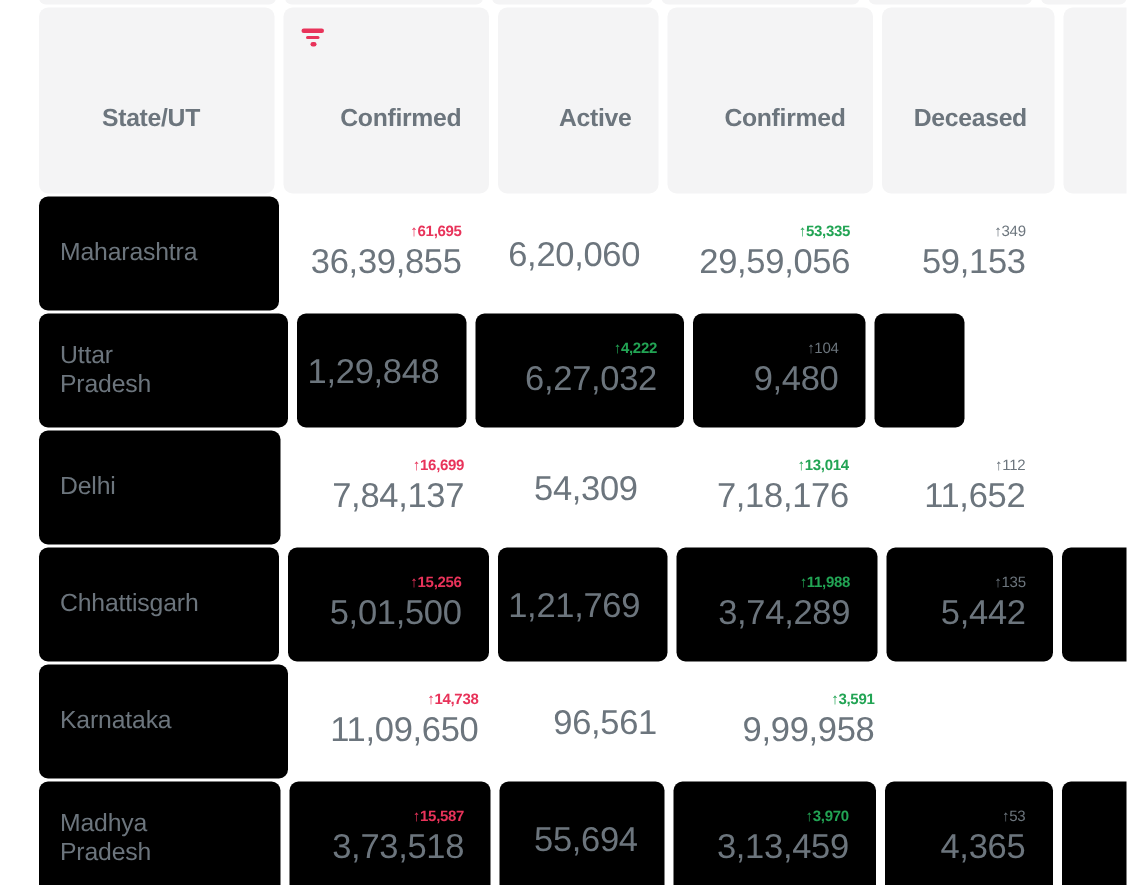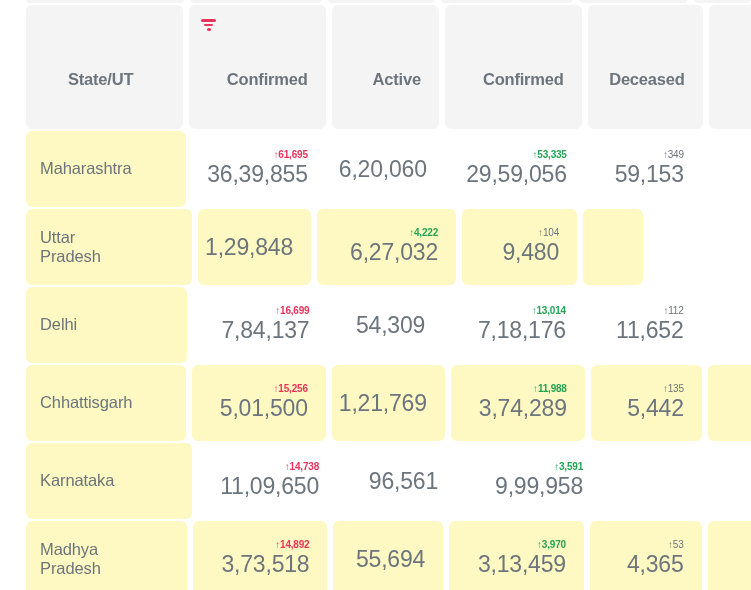--- a/index.html
+++ b/index.html
@@ -60,21 +60,21 @@
     box-sizing: border-box;
     display: flex;
     flex-direction: column;
     justify-content: center;
     border-radius: 6px;
     background: transparent;
     position: relative;
   }
   .row.shaded .cell,
   .cell.always-shaded {
-    background: #fef9c3;
+    background: #000000;
   }
 
   
   .col-state     { width: 166px; padding: 0 14px; align-items: flex-start; }
   .col-confirmed { width: 139px; padding: 0 18px 0 10px; align-items: flex-end; }
   .col-active    { width: 113px; padding: 0 18px 0 10px; align-items: flex-end; }
   .col-recovered { width: 139px; padding: 0 18px 0 10px; align-items: flex-end; justify-content: center; }
   .col-deceased  { width: 115px; padding: 0 18px 0 10px; align-items: flex-end; }
   .col-clipped   { width: 60px;  padding: 0 10px; align-items: flex-end; }
 
@@ -306,21 +306,21 @@
     </div>
 
     <div class="row data shaded">
       <div class="cell col-state always-shaded">
         <span class="state-name">
             <span class="ln">Madhya</span>
             <span class="ln">Pradesh</span>
           </span>
       </div>
       <div class="cell col-confirmed">
-        <span class="delta up-red">↑14,892</span>
+        <span class="delta up-red">↑15,587</span>
         <span class="total">3,73,518</span>
       </div>
       <div class="cell col-active">
         <span class="delta up-gray empty"></span>
         <span class="total">55,694</span>
       </div>
       <div class="cell col-recovered">
         <span class="delta up-green">↑3,970</span>
         <span class="total">3,13,459</span>
       </div>

